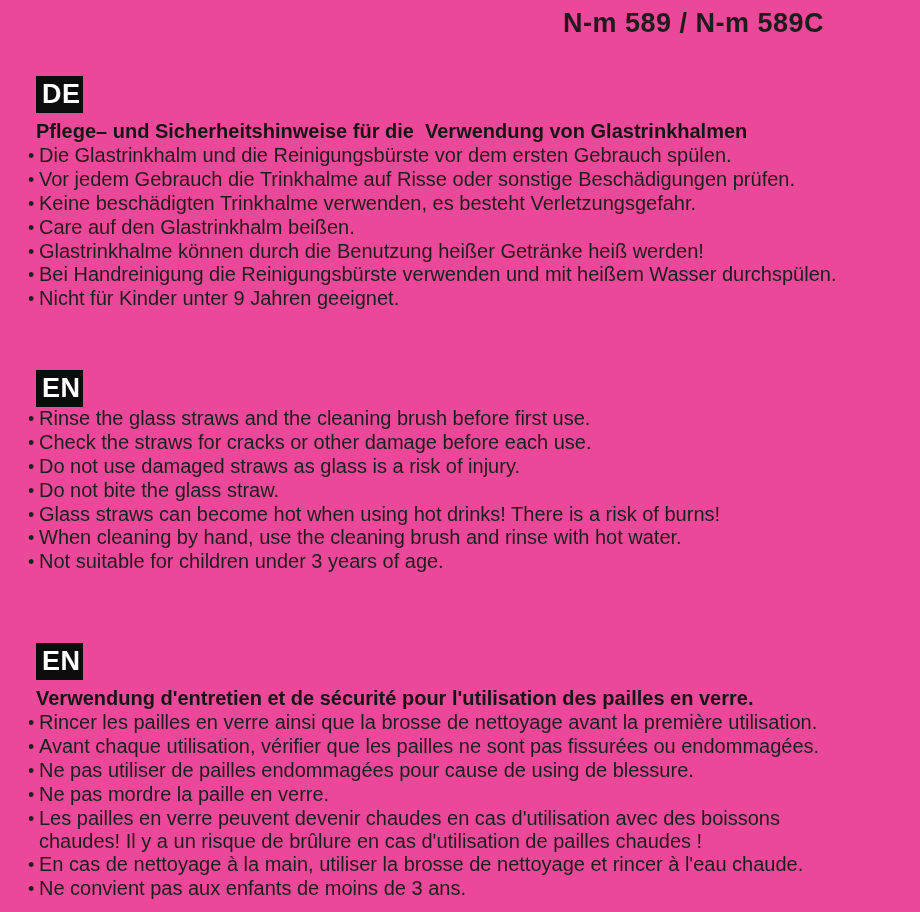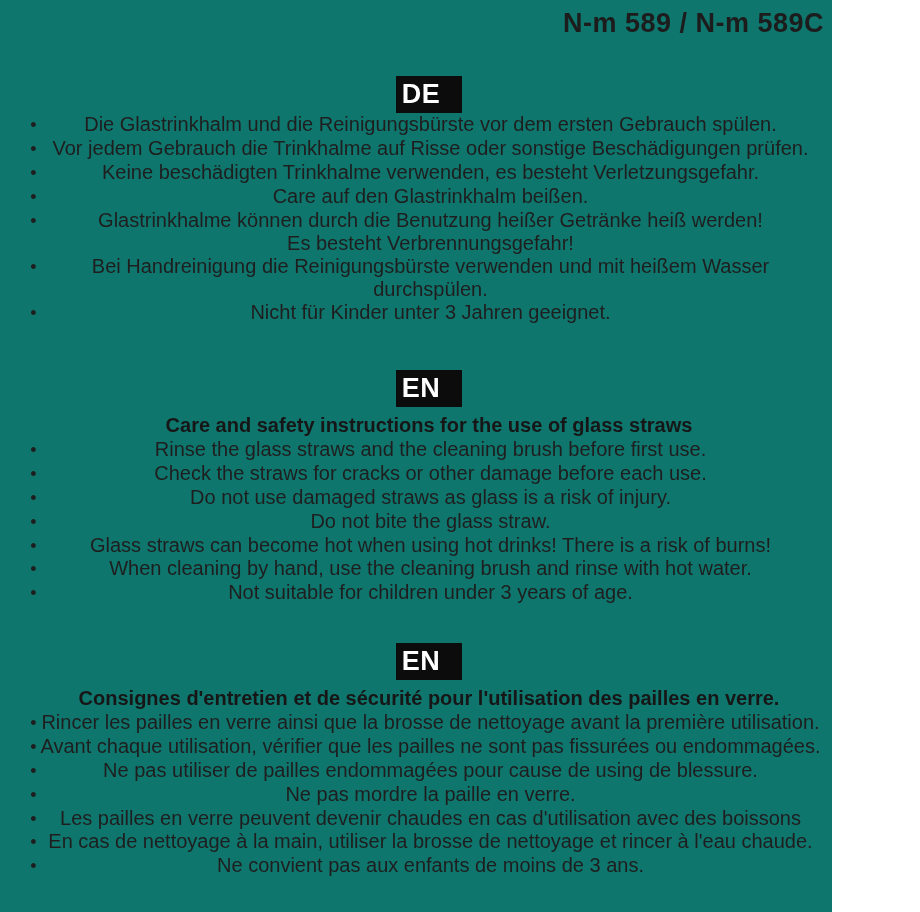--- a/index.html
+++ b/index.html
@@ -1,24 +1,23 @@
 <!DOCTYPE html>
 <html><head>
 <meta charset="utf-8">
 <style>
   html, body { margin: 0; padding: 0; background: #ffffff; }
   .page {
     position: relative;
-    width: 832px;
+    width: 920px;
     height: 912px;
-    background: #0f766e;
+    background: #ec4899;
     font-family: "Liberation Sans", sans-serif;
     color: #1b1b1b;
     overflow: hidden;
-    text-align: center;
   }
   .doc-title {
     position: absolute;
     left: 563px;
     top: 8px;
     font-size: 27px;
     font-weight: 700;
     color: #1c1c1c;
     letter-spacing: 0.5px;
     white-space: pre;
@@ -27,21 +26,21 @@
   .section-de { top: 76px; }
   .section-en { top: 370px; }
   .section-fr { top: 643px; }
   .lang-badge {
     display: inline-block;
     background: #0c0c0c;
     color: #ffffff;
     font-weight: 700;
     font-size: 27px;
     line-height: 1.05;
-    padding: 4px 22px 5px 6px;
+    padding: 4px 2px 5px 6px;
     margin-left: 8px;
     letter-spacing: 0.5px;
   }
   .section-heading {
     font-size: 20px;
     font-weight: 700;
     margin: 7px 0 1px 8px;
     white-space: pre-wrap;
     color: #161616;
   }
@@ -64,53 +63,53 @@
 </style>
 </head>
 <body>
 
 <div class="page">
 
   <div class="doc-title">N-m 589 / N-m 589C</div>
 
   <div class="section section-de">
     <span class="lang-badge">DE</span>
+    <div class="section-heading">Pflege– und Sicherheitshinweise für die  Verwendung von Glastrinkhalmen</div>
     <div class="lines">
       <div class="line"><span class="marker">•</span><span class="text">Die Glastrinkhalm und die Reinigungsbürste vor dem ersten Gebrauch spülen.</span></div>
       <div class="line"><span class="marker">•</span><span class="text">Vor jedem Gebrauch die Trinkhalme auf Risse oder sonstige Beschädigungen prüfen.</span></div>
       <div class="line"><span class="marker">•</span><span class="text">Keine beschädigten Trinkhalme verwenden, es besteht Verletzungsgefahr.</span></div>
       <div class="line"><span class="marker">•</span><span class="text">Care auf den Glastrinkhalm beißen.</span></div>
       <div class="line"><span class="marker">•</span><span class="text">Glastrinkhalme können durch die Benutzung heißer Getränke heiß werden!</span></div>
-      <div class="line"><span class="marker"></span><span class="text">Es besteht Verbrennungsgefahr!</span></div>
       <div class="line"><span class="marker">•</span><span class="text">Bei Handreinigung die Reinigungsbürste verwenden und mit heißem Wasser durchspülen.</span></div>
-      <div class="line"><span class="marker">•</span><span class="text">Nicht für Kinder unter 3 Jahren geeignet.</span></div>
+      <div class="line"><span class="marker">•</span><span class="text">Nicht für Kinder unter 9 Jahren geeignet.</span></div>
     </div>
   </div>
 
   <div class="section section-en">
     <span class="lang-badge">EN</span>
-    <div class="section-heading">Care and safety instructions for the use of glass straws</div>
     <div class="lines">
       <div class="line"><span class="marker">•</span><span class="text">Rinse the glass straws and the cleaning brush before first use.</span></div>
       <div class="line"><span class="marker">•</span><span class="text">Check the straws for cracks or other damage before each use.</span></div>
       <div class="line"><span class="marker">•</span><span class="text">Do not use damaged straws as glass is a risk of injury.</span></div>
       <div class="line"><span class="marker">•</span><span class="text">Do not bite the glass straw.</span></div>
       <div class="line"><span class="marker">•</span><span class="text">Glass straws can become hot when using hot drinks! There is a risk of burns!</span></div>
       <div class="line"><span class="marker">•</span><span class="text">When cleaning by hand, use the cleaning brush and rinse with hot water.</span></div>
       <div class="line"><span class="marker">•</span><span class="text">Not suitable for children under 3 years of age.</span></div>
     </div>
   </div>
 
   <div class="section section-fr">
     <span class="lang-badge">EN</span>
-    <div class="section-heading">Consignes d'entretien et de sécurité pour l'utilisation des pailles en verre.</div>
+    <div class="section-heading">Verwendung d'entretien et de sécurité pour l'utilisation des pailles en verre.</div>
     <div class="lines">
       <div class="line"><span class="marker">•</span><span class="text">Rincer les pailles en verre ainsi que la brosse de nettoyage avant la première utilisation.</span></div>
       <div class="line"><span class="marker">•</span><span class="text">Avant chaque utilisation, vérifier que les pailles ne sont pas fissurées ou endommagées.</span></div>
       <div class="line"><span class="marker">•</span><span class="text">Ne pas utiliser de pailles endommagées pour cause de using de blessure.</span></div>
       <div class="line"><span class="marker">•</span><span class="text">Ne pas mordre la paille en verre.</span></div>
       <div class="line"><span class="marker">•</span><span class="text">Les pailles en verre peuvent devenir chaudes en cas d'utilisation avec des boissons</span></div>
+      <div class="line"><span class="marker"></span><span class="text">chaudes! Il y a un risque de brûlure en cas d'utilisation de pailles chaudes !</span></div>
       <div class="line"><span class="marker">•</span><span class="text">En cas de nettoyage à la main, utiliser la brosse de nettoyage et rincer à l'eau chaude.</span></div>
       <div class="line"><span class="marker">•</span><span class="text">Ne convient pas aux enfants de moins de 3 ans.</span></div>
     </div>
   </div>
 
 </div>
 
 </body></html>

